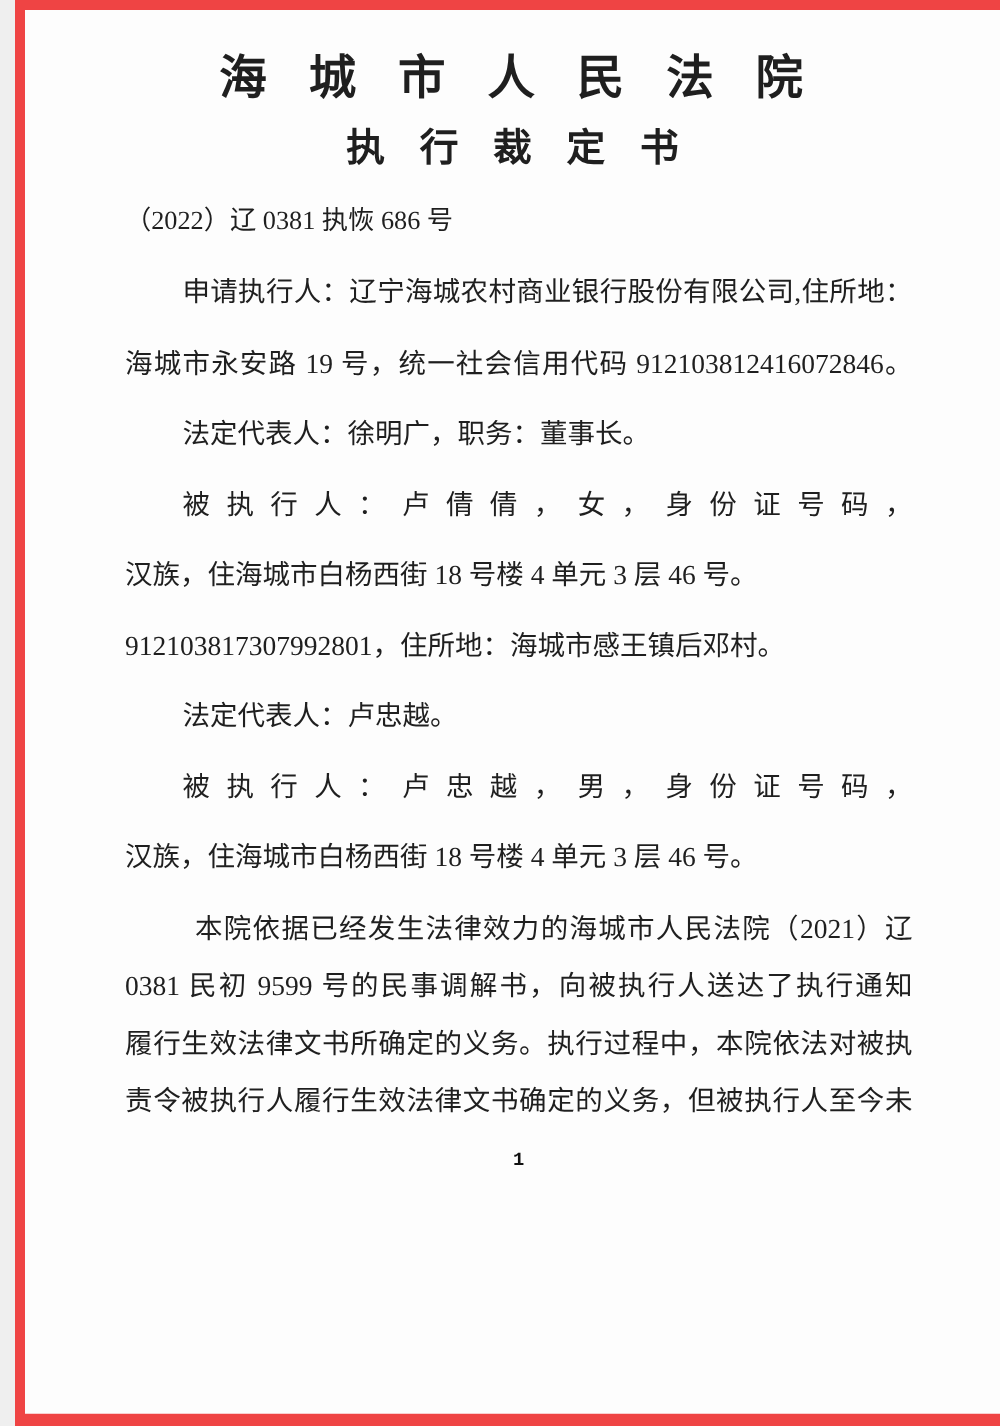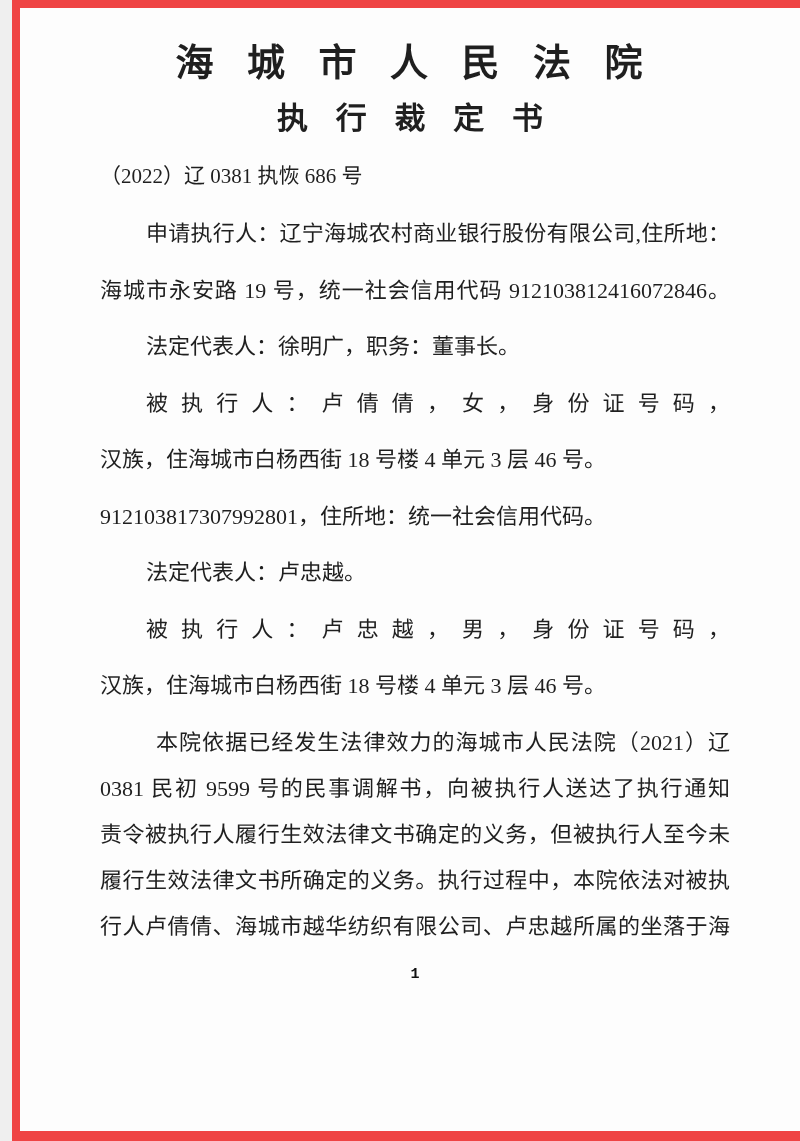--- a/index.html
+++ b/index.html
@@ -100,30 +100,29 @@
     <div class="doc-title">执 行 裁 定 书</div>
 
     <div class="case-number">（2022）辽 0381 执恢 686 号</div>
 
     <div class="intro-block">
       <div class="line indent fill">申请执行人：辽宁海城农村商业银行股份有限公司,住所地：</div>
       <div class="line fill">海城市永安路 19 号，统一社会信用代码 912103812416072846。</div>
       <div class="line indent">法定代表人：徐明广，职务：董事长。</div>
       <div class="line indent fill">被执行人：卢倩倩，女，身份证号码，210381198011086226，</div>
       <div class="line">汉族，住海城市白杨西街 18 号楼 4 单元 3 层 46 号。</div>
-      <div class="line">912103817307992801，住所地：统一社会信用代码。</div>
+      <div class="line">912103817307992801，住所地：海城市感王镇后邓村。</div>
       <div class="line indent">法定代表人：卢忠越。</div>
       <div class="line indent fill">被执行人：卢忠越，男，身份证号码，210319195507282739，</div>
       <div class="line">汉族，住海城市白杨西街 18 号楼 4 单元 3 层 46 号。</div>
     </div>
 
     <div class="body-block">
       <div class="line indent-wide fill">本院依据已经发生法律效力的海城市人民法院（2021）辽</div>
       <div class="line fill">0381 民初 9599 号的民事调解书，向被执行人送达了执行通知书，</div>
+      <div class="line fill">履行生效法律文书所确定的义务。执行过程中，本院依法对被执</div>
       <div class="line fill">责令被执行人履行生效法律文书确定的义务，但被执行人至今未</div>
-      <div class="line fill">履行生效法律文书所确定的义务。执行过程中，本院依法对被执</div>
-      <div class="line fill">行人卢倩倩、海城市越华纺织有限公司、卢忠越所属的坐落于海</div>
     </div>
 
     <div class="page-number">1</div>
 
   </div>
 </div>
 
 </body></html>

